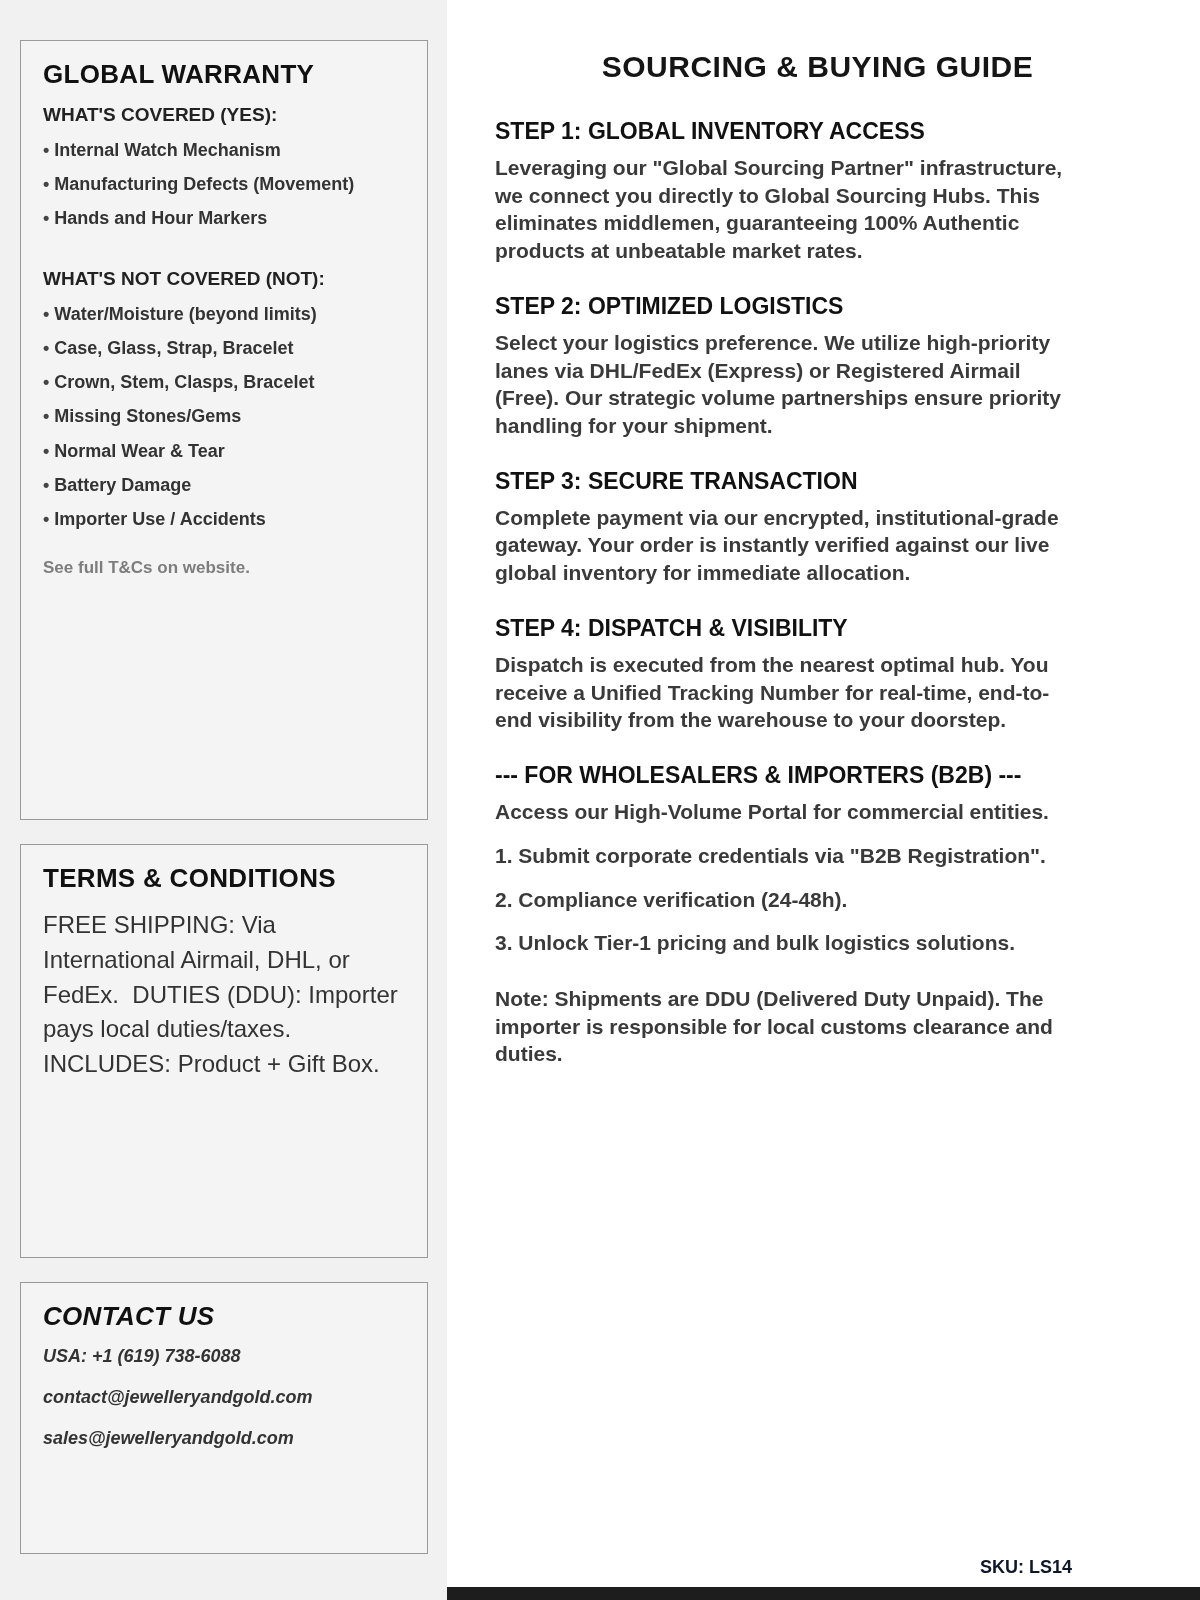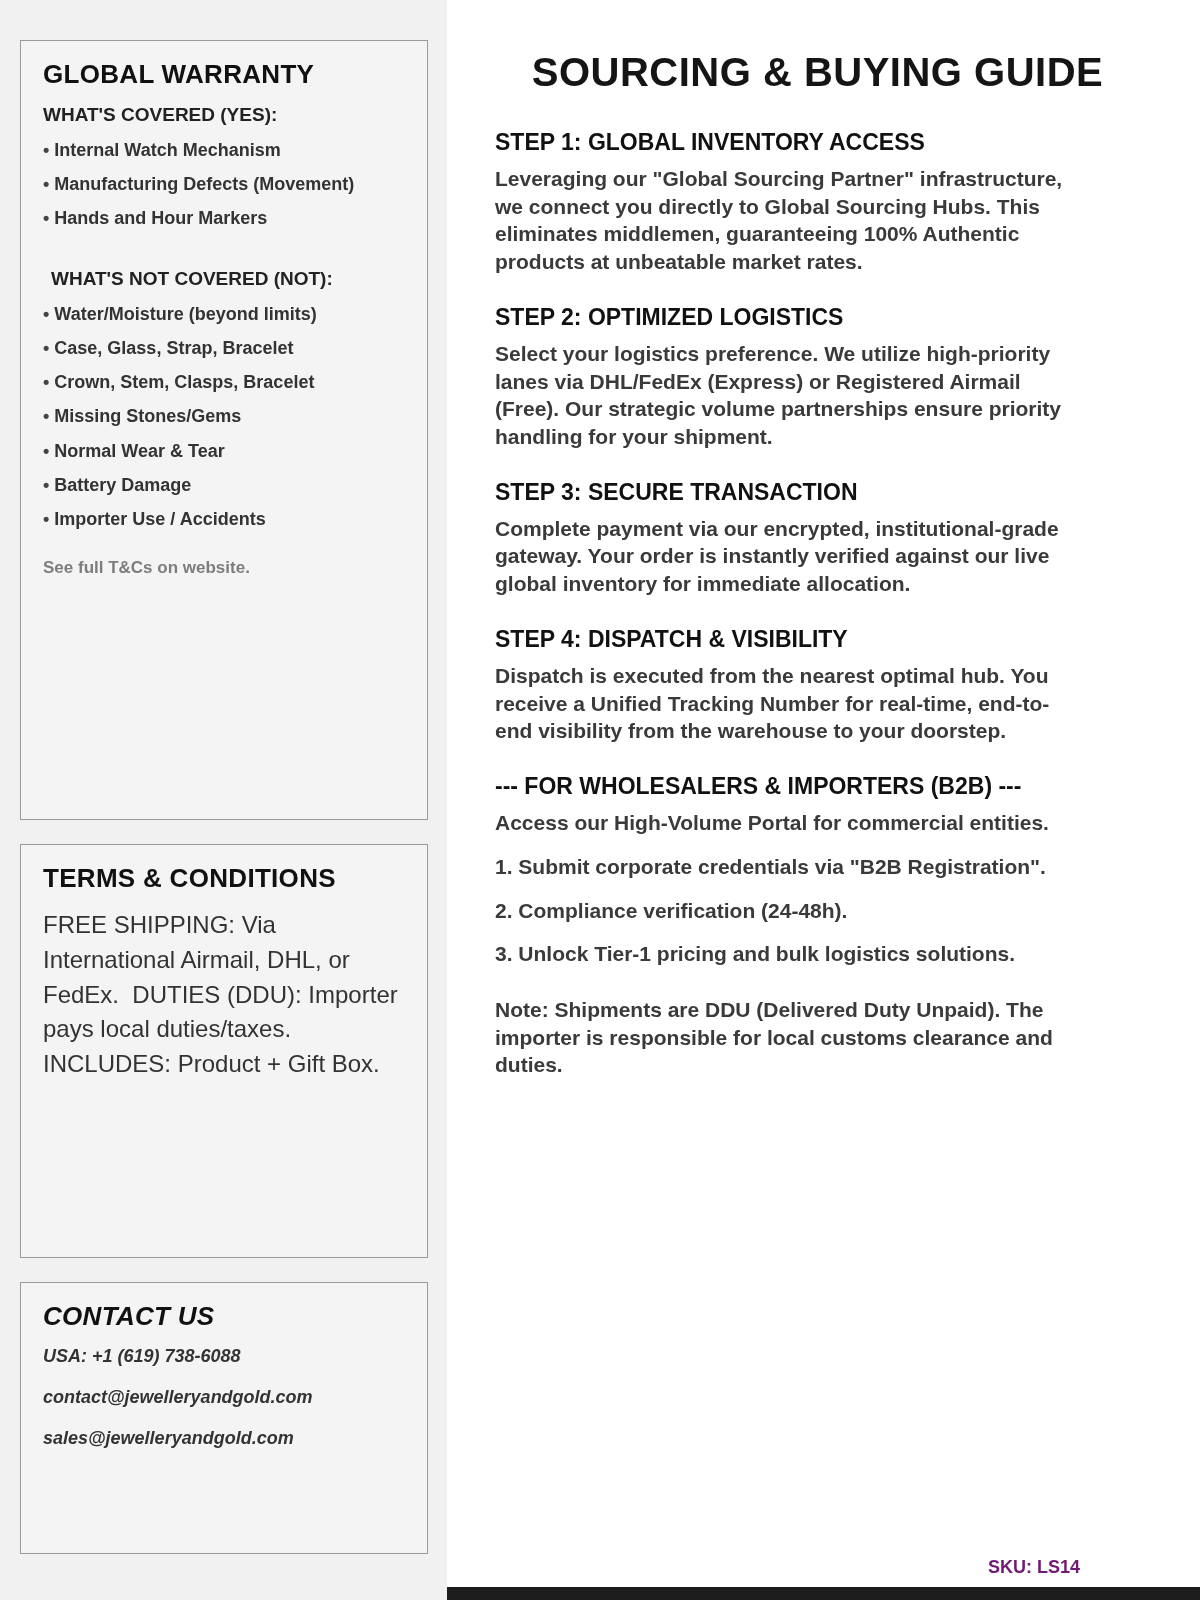--- a/index.html
+++ b/index.html
@@ -33,21 +33,21 @@
     color: #111111;
     letter-spacing: 0.3px;
     margin-bottom: 14px;
   }
   .box h3 {
     font-size: 19px;
     font-weight: 800;
     color: #222222;
     margin-bottom: 14px;
   }
-  .box h3.mt { margin-top: 38px; margin-left: 8px; }
+  .box h3.mt { margin-top: 38px; }
   ul.bullets { list-style: none; }
   ul.bullets li {
     font-size: 18px;
     font-weight: 700;
     color: #333333;
     line-height: 1.18;
     margin-bottom: 13px;
   }
   ul.bullets li::before { content: "\2022  "; color: #444444; }
   .footnote {
@@ -73,21 +73,21 @@
     margin-bottom: 20px;
   }
   
   .main {
     position: relative;
     flex: 1;
     background: #ffffff;
     padding: 50px 60px 0 48px;
   }
   .main h1 {
-    font-size: 40px;
+    font-size: 30px;
     font-weight: 800;
     color: #151515;
     text-align: center;
     letter-spacing: 0.5px;
     margin-bottom: 34px;
   }
   .step, .b2b { margin-bottom: 28px; }
   .step h2, .b2b h2 {
     font-size: 23px;
     font-weight: 800;
@@ -98,25 +98,25 @@
     font-size: 21px;
     font-weight: 600;
     color: #3a3a3a;
     line-height: 1.32;
     max-width: 578px;
   }
   .b2b p { margin-bottom: 16px; }
   .b2b .note { margin-top: 28px; }
   .sku {
     position: absolute;
-    right: 120px;
+    right: 128px;
     bottom: 22px;
     font-size: 18px;
     font-weight: 700;
-    color: #701a75;
+    color: #0f172a;
   }
   .bottom-bar {
     position: absolute;
     left: 0; right: 0; bottom: 0;
     height: 13px;
     background: #1d1d1d;
   }
 </style>
 </head>
 <body>

